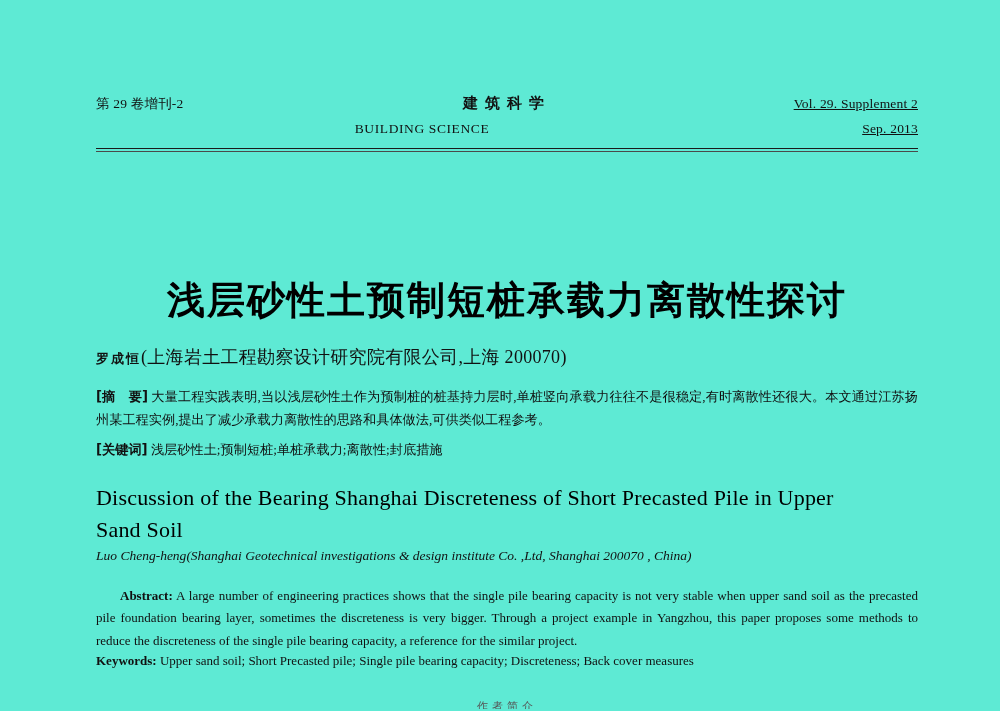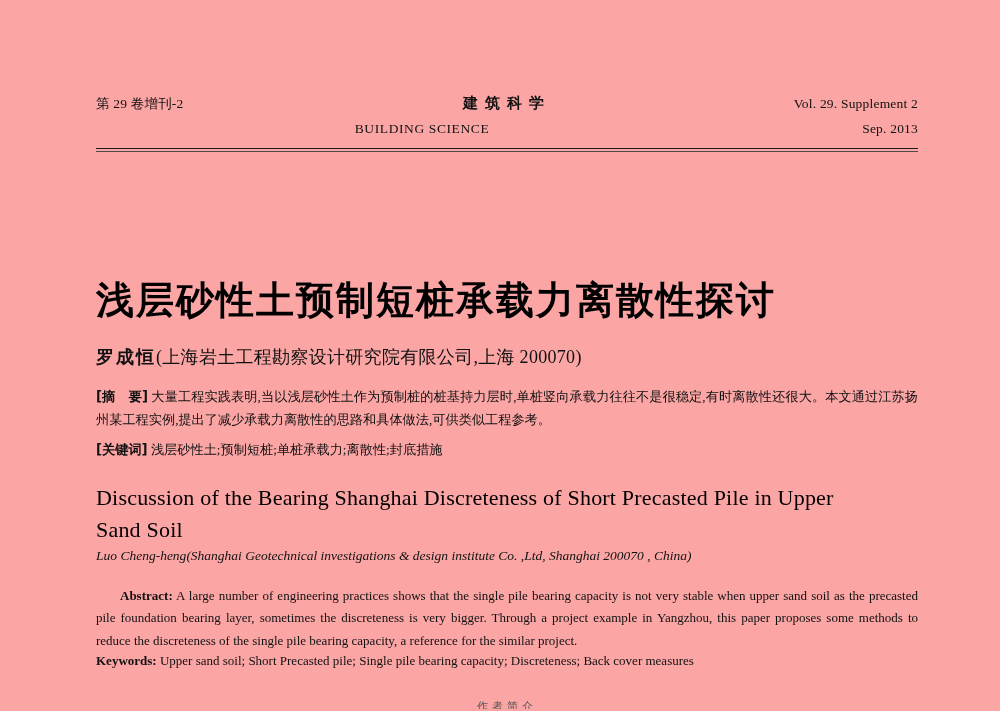--- a/index.html
+++ b/index.html
@@ -11,21 +11,21 @@
     width: 1000px;
     height: 711px;
     font-family: "Liberation Serif", serif;
     color: #111;
     overflow: hidden;
   }
   .page {
     position: relative;
     width: 1000px;
     height: 711px;
-    background: #fca5a5;
+    background: #5eead4;
     padding: 0;
     box-sizing: border-box;
   }
 
   
   .header {
     position: absolute;
     left: 96px;
     right: 82px;
     top: 92px;
@@ -44,20 +44,21 @@
     min-width: 170px;
   }
   .header-center {
     flex: 1 1 auto;
     text-align: center;
   }
   .header-right {
     flex: 0 0 auto;
     text-align: right;
     min-width: 170px;
+    text-decoration: underline;
   }
   .journal-cn {
     font-family: "DejaVu Serif", "Liberation Serif", serif;
     font-size: 15px;
     letter-spacing: 7px;
     font-weight: 600;
   }
   .journal-en {
     font-size: 13.5px;
     letter-spacing: 0.6px;
@@ -76,39 +77,39 @@
     top: 151px;
     border-top: 1px solid #4a4a4a;
   }
 
   
   .title-cn {
     position: absolute;
     left: 96px;
     right: 82px;
     top: 250px;
-    text-align: left;
+    text-align: center;
     font-family: "DejaVu Sans", "Liberation Sans", sans-serif;
     font-size: 38px;
     font-weight: 700;
     letter-spacing: 2px;
     color: #000;
   }
 
   .author-cn {
     position: absolute;
     left: 96px;
     top: 345px;
     font-size: 14.5px;
     letter-spacing: 0.3px;
   }
   .author-cn .name {
     font-family: "DejaVu Sans", "Liberation Sans", sans-serif;
     font-weight: 700;
-    font-size: 18px;
+    font-size: 13px;
     letter-spacing: 2px;
   }
   .author-cn .affil {
     font-size: 18px;
   }
 
   .abstract-cn {
     position: absolute;
     left: 96px;
     right: 82px;

